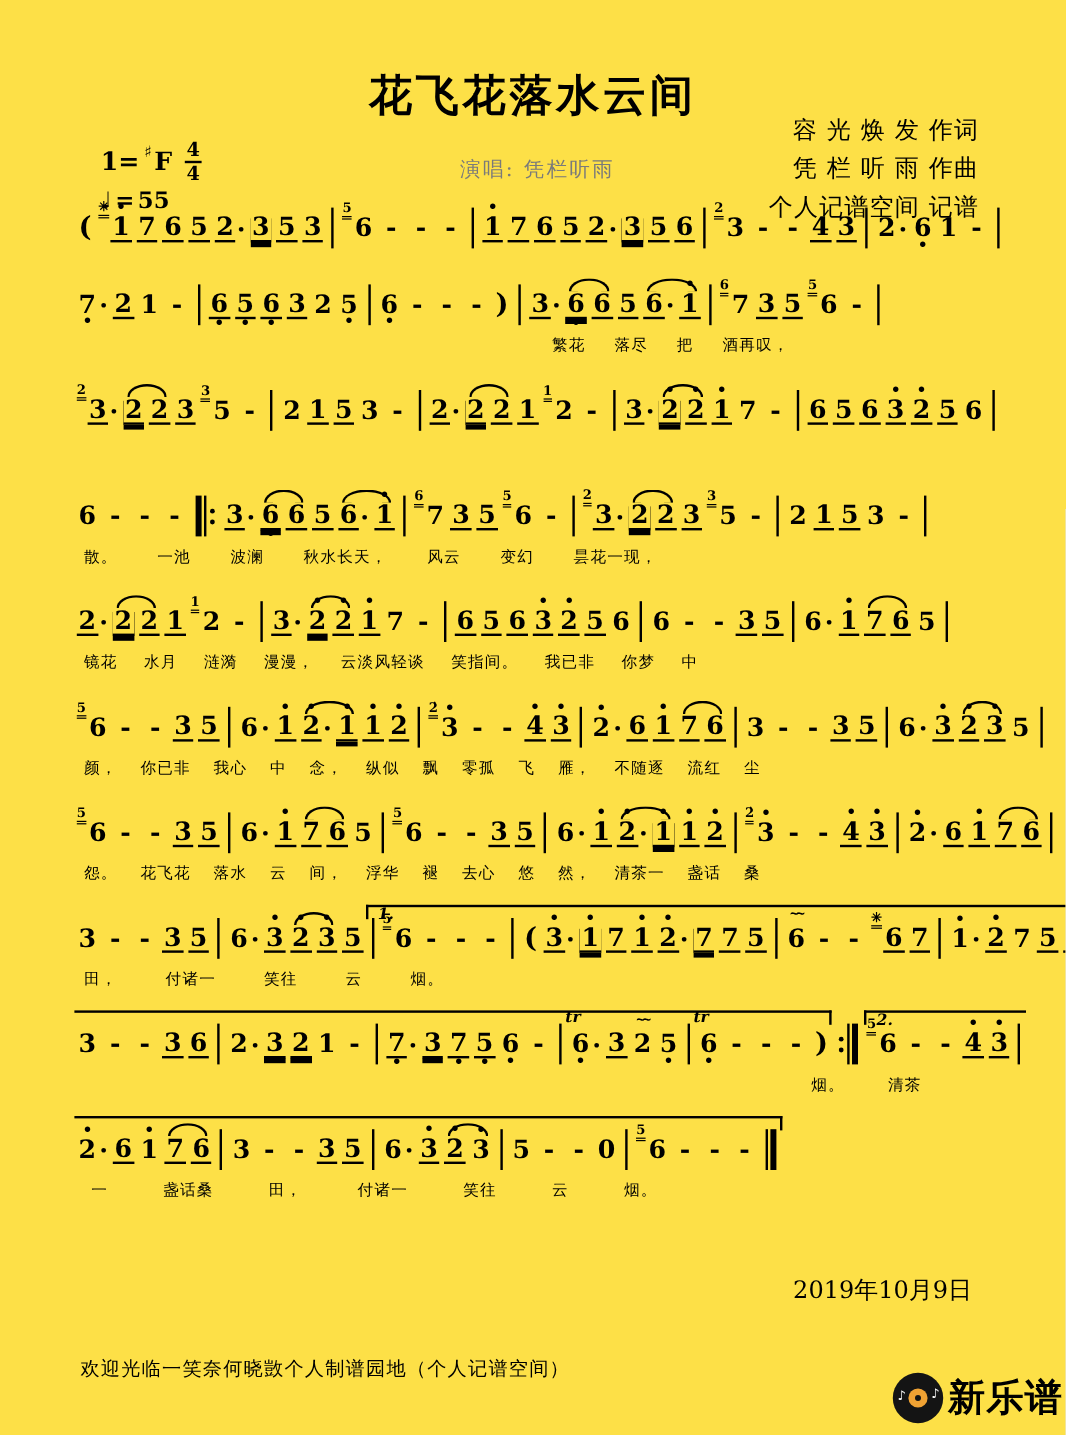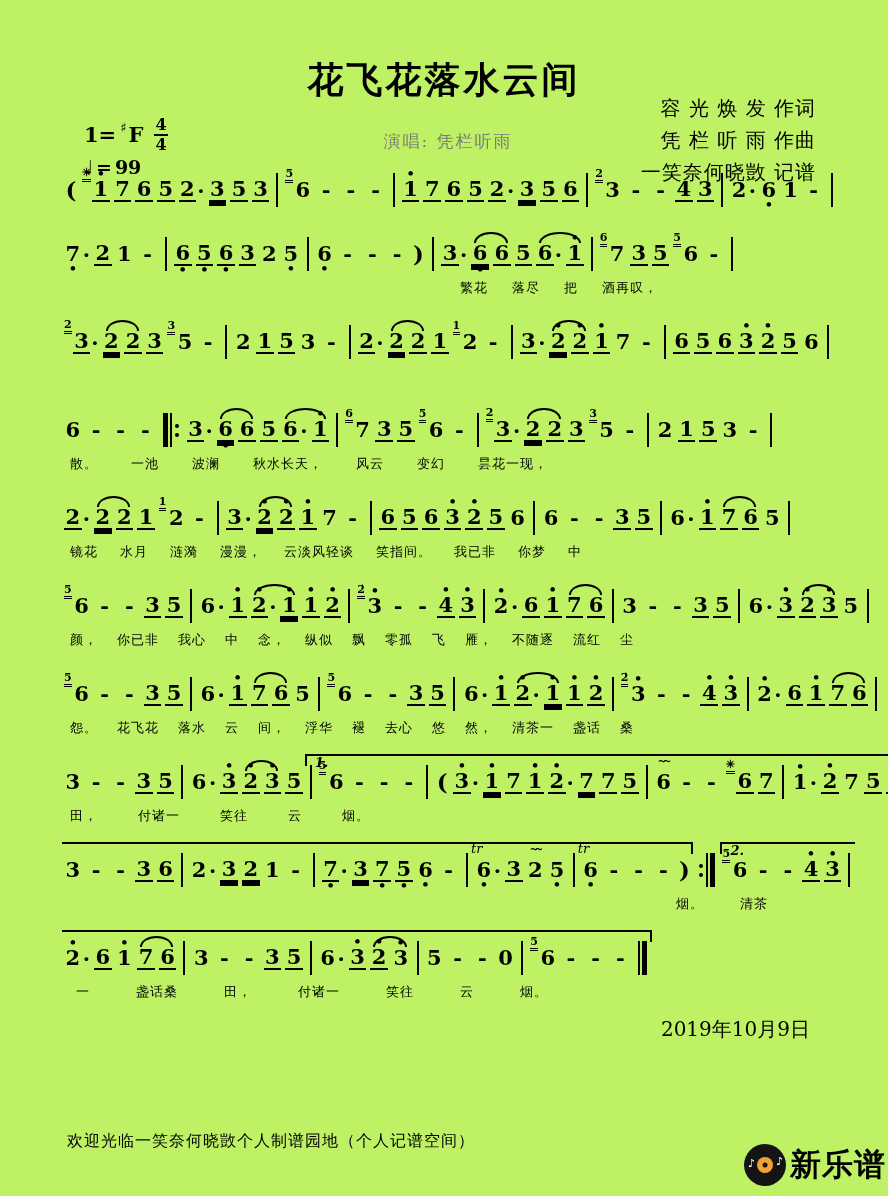--- a/index.html
+++ b/index.html
@@ -1,16 +1,16 @@
 <!DOCTYPE html>
 <html><head>
 <meta charset="utf-8">
 <style>
   html,body{margin:0;padding:0;background:#e8e8e8;}
-  .page{position:relative;width:888px;height:1196px;margin:0 auto;background:#bef264;
+  .page{position:relative;width:888px;height:1196px;margin:0 auto;background:#fde047;
         font-family:"DejaVu Serif",serif;color:#000;overflow:hidden;}
   
   .title{position:absolute;top:56px;left:0;width:100%;text-align:center;
          font-size:36px;font-weight:bold;letter-spacing:3px;}
   .keyblock{position:absolute;left:84px;top:116px;font-weight:bold;font-size:21px;line-height:1.25;}
   .keyrow{display:flex;align-items:center;gap:4px;}
   .sharp{font-size:13px;vertical-align:super;position:relative;top:-7px;margin-right:-2px;}
   .ts{display:inline-flex;flex-direction:column;align-items:center;margin-left:6px;font-size:16px;line-height:1;}
   .ts .num{padding:1px 2px;}
   .ts .fbar{width:14px;height:2px;background:#000;}
@@ -39,41 +39,41 @@
   .nstack{display:inline-flex;flex-direction:column;align-items:center;}
   .hi,.lo{height:8px;font-size:13px;line-height:8px;font-weight:bold;}
   .t{font-weight:bold;font-size:21px;line-height:22px;padding:0 1.5px;}
   .n.dash .t{padding:0 6px;}
   .n.paren .t{font-size:23px;}
   .u1{border-bottom:2px solid #000;}
   .u2{border-bottom:2px solid #000;box-shadow:0 4px 0 0 #000;}
   .dd{font-weight:bold;font-size:21px;margin-left:1px;}
   .g{font-size:11px;font-weight:bold;line-height:10px;margin-right:1px;align-self:flex-start;
      transform:translateY(-2px);border-bottom:3px double #000;padding-bottom:1px;}
-  .tr2{position:absolute;top:-10px;left:-4px;font-style:italic;font-weight:normal;font-size:13px;}
+  .tr2{position:absolute;top:-10px;left:-4px;font-style:italic;font-weight:bold;font-size:13px;}
   .mo{position:absolute;top:-9px;left:50%;transform:translateX(-50%);font-weight:bold;
       font-size:12px;letter-spacing:-2px;font-family:"DejaVu Sans Mono",monospace;}
   
   .slur{display:inline-flex;position:relative;}
   .slur::before{content:"";position:absolute;top:-2px;left:5px;right:5px;height:9px;
       border:2px solid #000;border-bottom:none;border-radius:50% 50% 0 0/100% 100% 0 0;}
   
   .bargrp{display:inline-flex;align-items:center;gap:2px;margin:0 5px;}
   .bthin{width:2px;height:34px;background:#000;}
   .bthick{width:5px;height:34px;background:#000;}
   .rdots{display:inline-flex;flex-direction:column;gap:5px;margin:0 1px;}
   .rdot{width:4px;height:4px;border-radius:50%;background:#000;}
   
   .volta{display:inline-flex;align-items:center;position:relative;
          border-top:2px solid #000;padding-top:6px;margin-top:-8px;}
   .volta.hook-left::before{content:"";position:absolute;left:0;top:-2px;width:2px;height:12px;background:#000;}
   .volta.hook-right::after{content:"";position:absolute;right:0;top:-2px;width:2px;height:12px;background:#000;}
   .vlab{position:absolute;top:-1px;left:10px;font-style:italic;font-size:13px;font-weight:bold;}
   
-  .date{position:absolute;right:78px;top:1016px;font-size:20px;margin-left:36px;}
+  .date{position:absolute;right:78px;top:1062px;font-size:20px;margin-left:36px;}
   .welcome{position:absolute;left:67px;top:1120px;font-size:16px;letter-spacing:1px;margin-top:11px;}
   .logo{position:absolute;right:2px;top:1144px;display:flex;align-items:center;gap:4px;}
   .disc{position:relative;width:42px;height:42px;border-radius:50%;background:#141414;}
   .disc .core{position:absolute;left:50%;top:50%;width:16px;height:16px;border-radius:50%;
               background:#f0a233;transform:translate(-50%,-50%);}
   .disc .hole{position:absolute;left:50%;top:50%;width:5px;height:5px;border-radius:50%;
               background:#141414;transform:translate(-50%,-50%);}
   .disc .nt1,.disc .nt2{position:absolute;color:#fff;font-size:11px;line-height:1;}
   .disc .nt1{left:4px;top:14px;}
   .disc .nt2{right:3px;top:12px;}
@@ -93,30 +93,30 @@
         <span>F</span>
       <span class="ts">
         <span class="num">4</span>
         <span class="fbar"></span>
         <span class="num">4</span>
       </span>
     </div>
     <div class="temporow">
       <span>♩</span>
         <span>=</span>
-        <span>99</span>
+        <span>55</span>
     </div>
   </div>
 
   <div class="performer">演唱: 凭栏听雨</div>
 
   <div class="credits">
     <div>容 光 焕 发 作词</div>
     <div>凭 栏 听 雨 作曲</div>
-    <div>一笑奈何晓敳 记谱</div>
+    <div>个人记谱空间 记谱</div>
   </div>
 
   <div class="score">
     <div class="mline" data-line="0">
         <div class="notes">
           <span class="n paren">
             <span class="nstack">
               <span class="hi">&nbsp;</span>
               <span class="t">(</span>
               <span class="lo">&nbsp;</span>

